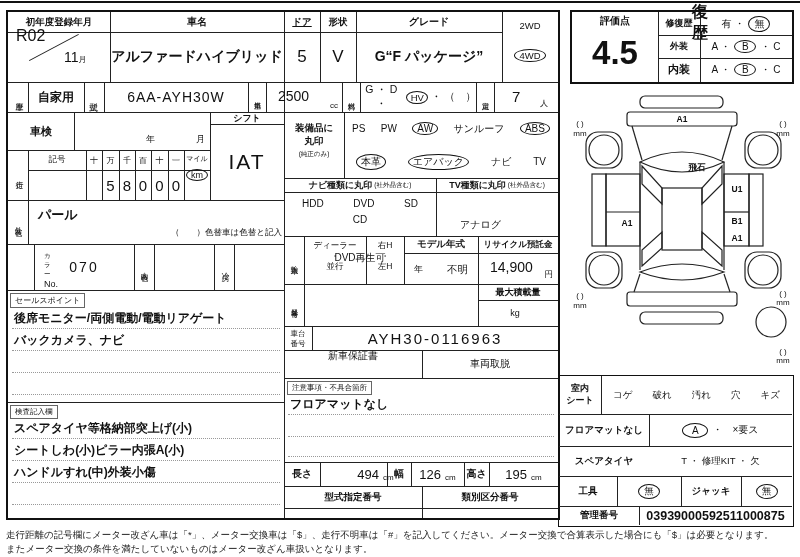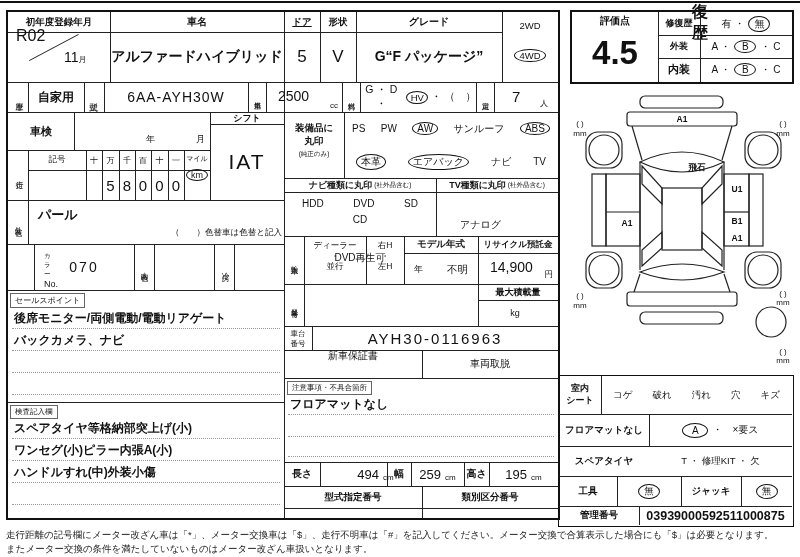--- a/index.html
+++ b/index.html
@@ -180,21 +180,21 @@
     <div class="abs" style="left:6px;top:298px;width:264px;font-size:12px;font-weight:600;">後席モニター/両側電動/電動リアゲート</div>
     <div class="dl" style="left:4px;top:300px;width:268px;height:16px;"></div>
     <div class="abs" style="left:6px;top:320px;width:264px;font-size:12px;font-weight:600;">バックカメラ、ナビ</div>
     <div class="dl" style="left:4px;top:322px;width:268px;height:16px;"></div>
     <div class="dl" style="left:4px;top:344px;width:268px;height:16px;"></div>
     <div class="dl" style="left:4px;top:366px;width:268px;height:16px;"></div>
 
     <div class="tab" style="left:2px;top:393px;font-size:7.5px;">検査記入欄</div>
     <div class="abs" style="left:6px;top:408px;width:264px;font-size:12px;font-weight:600;">スペアタイヤ等格納部突上げ(小)</div>
     <div class="dl" style="left:4px;top:410px;width:268px;height:16px;"></div>
-    <div class="abs" style="left:6px;top:430px;width:264px;font-size:12px;font-weight:600;">ワンセグ(小)ピラー内張A(小)</div>
+    <div class="abs" style="left:6px;top:430px;width:264px;font-size:12px;font-weight:600;">シートしわ(小)ピラー内張A(小)</div>
     <div class="dl" style="left:4px;top:432px;width:268px;height:16px;"></div>
     <div class="abs" style="left:6px;top:452px;width:264px;font-size:12px;font-weight:600;">ハンドルすれ(中)外装小傷</div>
     <div class="dl" style="left:4px;top:454px;width:268px;height:16px;"></div>
     <div class="dl" style="left:4px;top:476px;width:268px;height:16px;"></div>
 
     <div class="abs" style="left:276px;top:100px;width:60px;height:66px;text-align:center;">
       <div class="lbl" style="font-size:9.5px;margin-top:10px;">装備品に</div>
       <div class="lbl" style="font-size:9.5px;">丸印</div>
       <div style="font-size:6.5px;margin-top:2px;">(純正のみ)</div>
     </div>
@@ -274,21 +274,21 @@
     <div class="dl" style="left:280px;top:408px;width:266px;height:16px;"></div>
     <div class="dl" style="left:280px;top:428px;width:266px;height:16px;"></div>
 
     <div class="abs ctr lbl" style="left:276px;top:450px;width:36px;height:24px;font-size:10px;">長さ</div>
     <div class="abs ctr" style="left:312px;top:450px;width:67px;height:24px;gap:4px;">
         <span style="font-size:13px;margin-left:44px;">494</span>
         <span style="font-size:8px;margin-top:6px;">cm</span>
       </div>
     <div class="abs ctr lbl" style="left:379px;top:450px;width:24px;height:24px;font-size:10px;">幅</div>
     <div class="abs ctr" style="left:403px;top:450px;width:53px;height:24px;gap:4px;">
-        <span style="font-size:13px;">259</span>
+        <span style="font-size:13px;">126</span>
         <span style="font-size:8px;margin-top:6px;">cm</span>
       </div>
     <div class="abs ctr lbl" style="left:456px;top:450px;width:25px;height:24px;font-size:10px;">高さ</div>
     <div class="abs ctr" style="left:481px;top:450px;width:69px;height:24px;gap:4px;">
         <span style="font-size:13px;">195</span>
         <span style="font-size:8px;margin-top:6px;">cm</span>
       </div>
 
     <div class="abs ctr lbl" style="left:414px;top:474px;width:136px;height:22px;font-size:9.5px;">類別区分番号</div>
     <div class="abs ctr lbl" style="left:276px;top:474px;width:138px;height:22px;font-size:9.5px;">型式指定番号</div>

